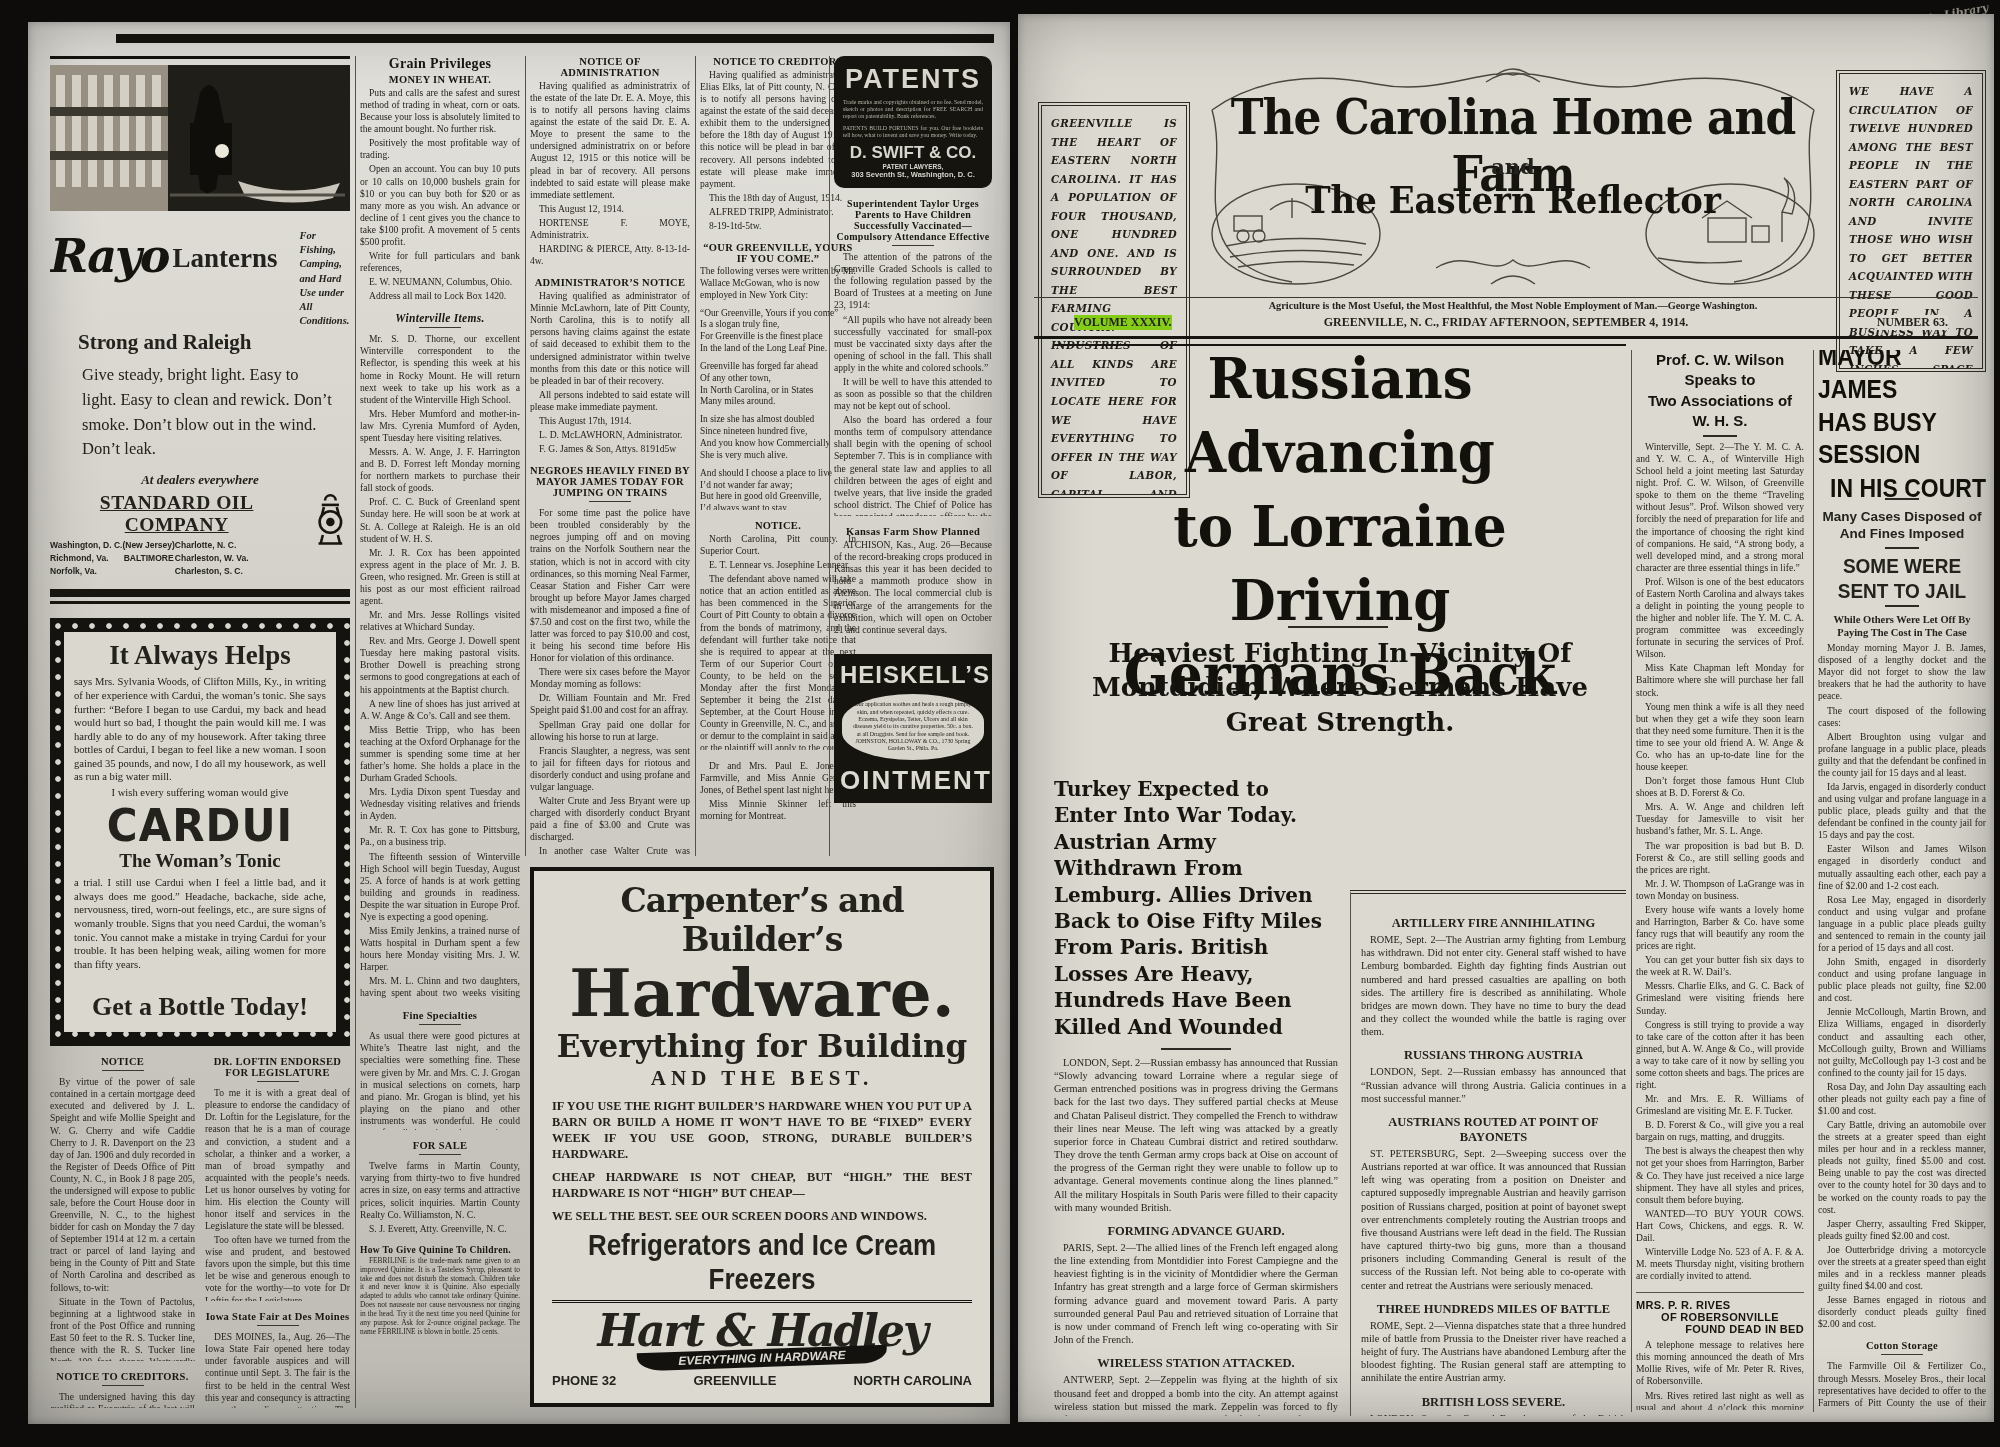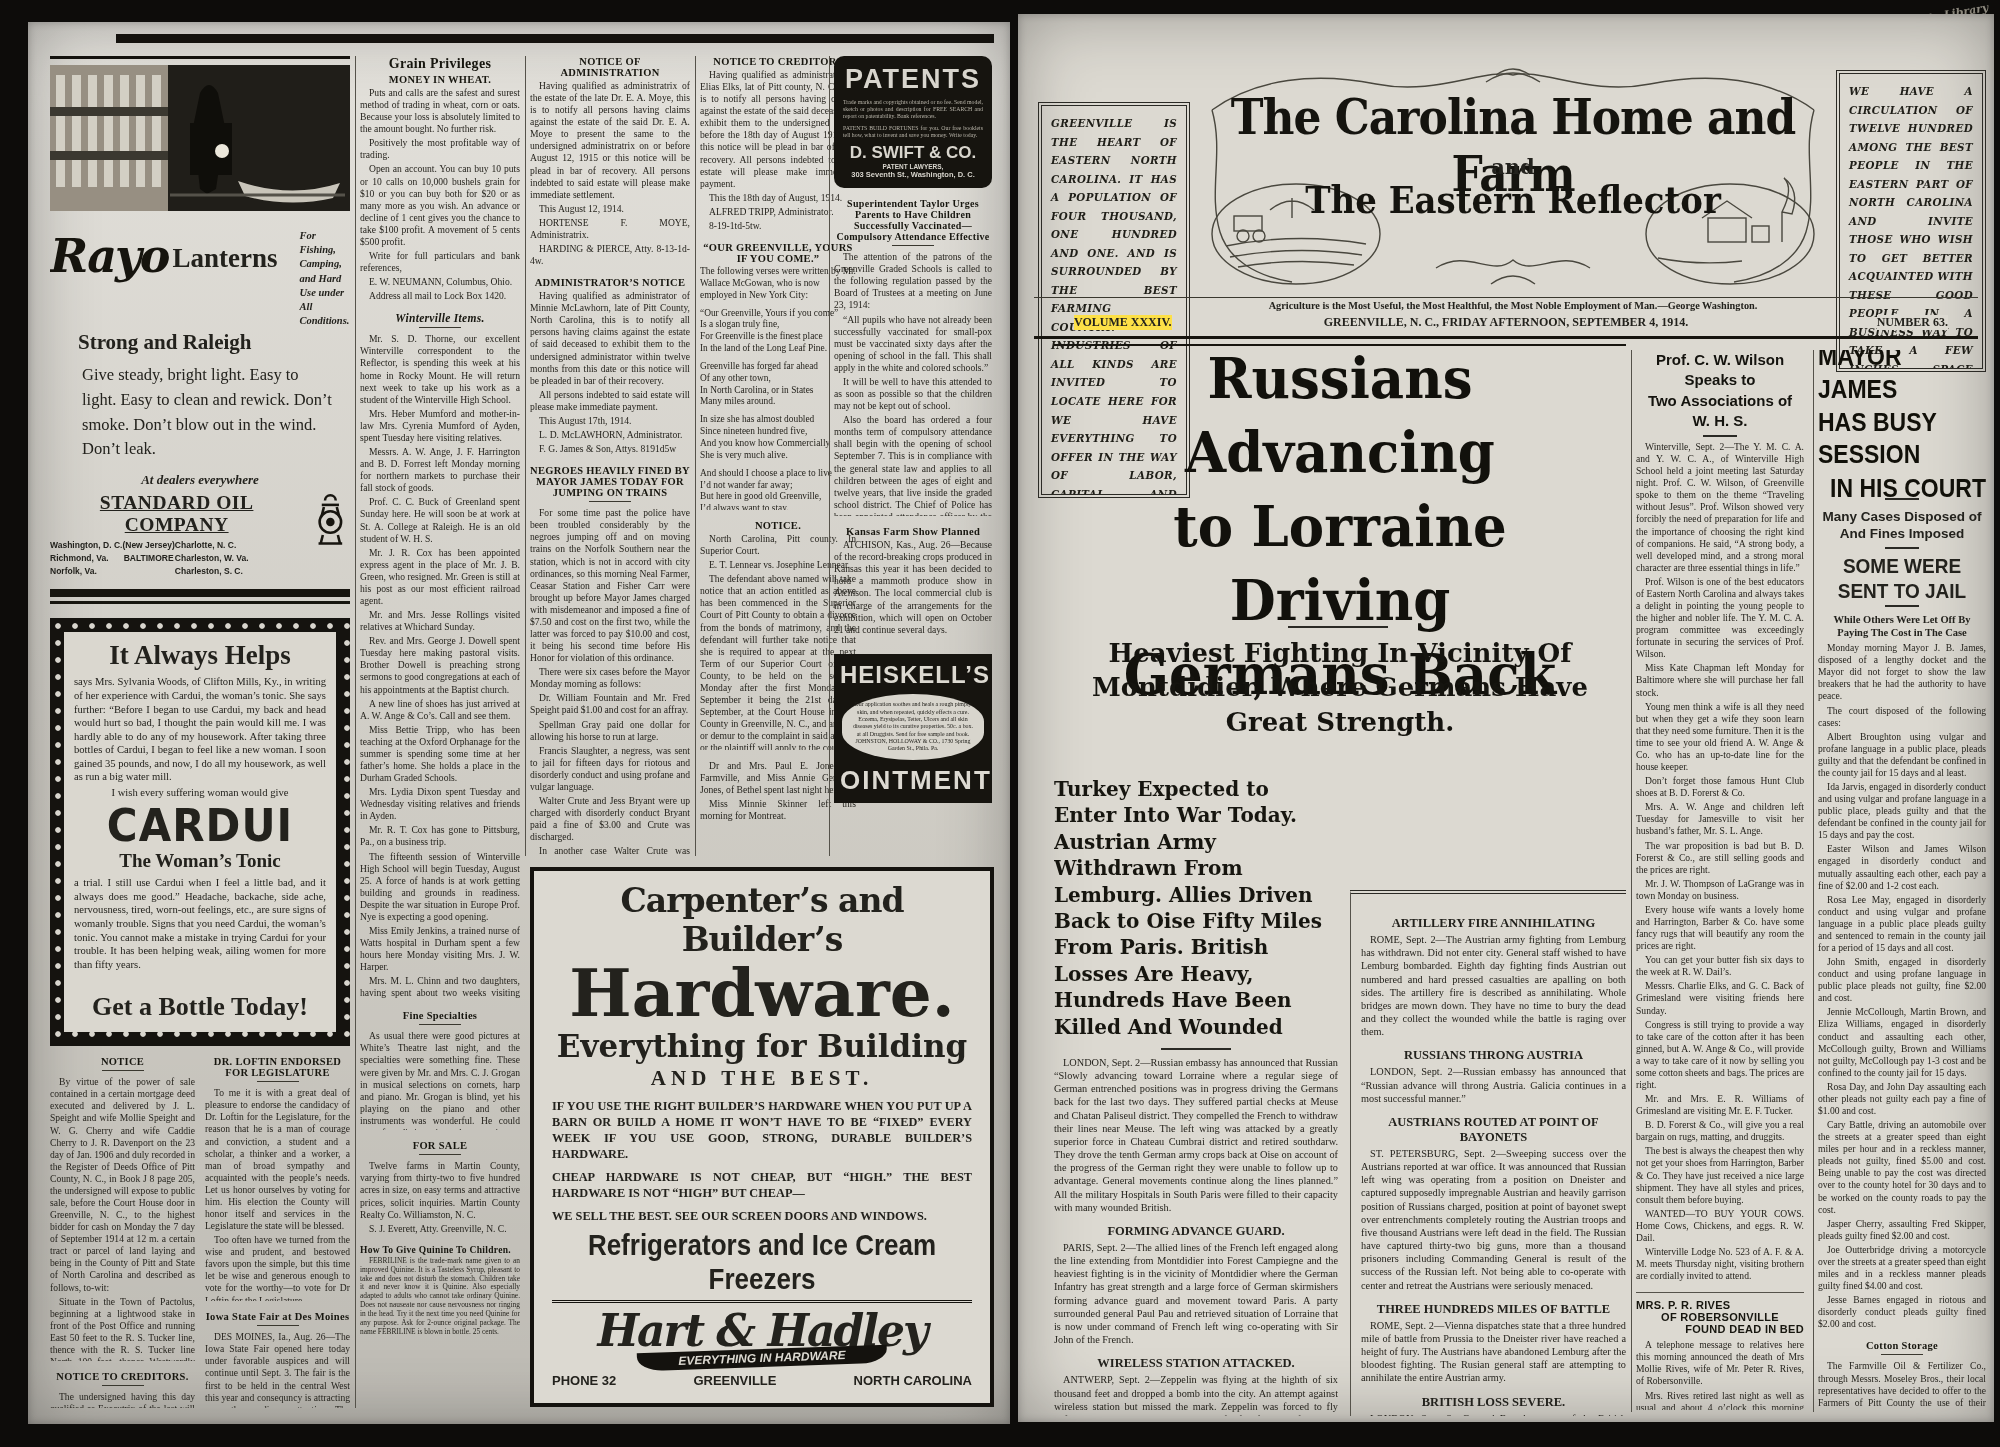--- a/index.html
+++ b/index.html
@@ -467,21 +467,21 @@
   </div>
 
   <div class="infobox" style="left:818px;top:56px;width:150px;height:302px;">
     <span>WE HAVE A CIRCULATION OF TWELVE HUNDRED AMONG THE BEST PEOPLE IN THE EASTERN PART OF NORTH CAROLINA AND INVITE THOSE WHO WISH TO GET BETTER ACQUAINTED WITH THESE GOOD PEOPLE IN A BUSINESS WAY TO TAKE A FEW INCHES SPACE AND TELL THEM WHAT YOU HAVE TO BRING TO THEIR ATTENTION. OUR ADVERTISING RATES ARE LOW AND CAN BE HAD UPON APPLICATION.</span>
   </div>
 
   <div class="tagline">Agriculture is the Most Useful, the Most Healthful, the Most Noble Employment of Man.—George Washington.</div>
   <div class="dl-rule1"></div>
   <div class="dl-row">
     <span class="dl-date">GREENVILLE, N. C., FRIDAY AFTERNOON, SEPTEMBER 4, 1914.</span>
-    <span class="dl-vol" style="background:#fde047;">VOLUME XXXIV.</span>
+    <span class="dl-vol" style="background:#84cc16;">VOLUME XXXIV.</span>
     <span class="dl-num" style="background:#dcd9d1;">NUMBER 63.</span>
   </div>
   <div class="dl-rule2"></div>
 
   <div class="lead-rule"></div>
   <div class="headline">
     <div>Russians Advancing</div>
     <div>to Lorraine Driving</div>
     <div>Germans Back</div>
   </div>
@@ -561,21 +561,21 @@
           <p>Mrs. A. W. Ange and children left Tuesday for Jamesville to visit her husband’s father, Mr. S. L. Ange.</p>
           <p>The war proposition is bad but B. D. Forerst &amp; Co., are still selling goods and the prices are right.</p>
           <p>Mr. J. W. Thompson of LaGrange was in town Monday on business.</p>
           <p>Every house wife wants a lovely home and Harrington, Barber &amp; Co. have some fancy rugs that will beautify any room the prices are right.</p>
           <p>You can get your butter fish six days to the week at R. W. Dail’s.</p>
           <p>Messrs. Charlie Elks, and G. C. Back of Grimesland were visiting friends here Sunday.</p>
           <p>Congress is still trying to provide a way to take care of the cotton after it has been ginned, but A. W. Ange &amp; Co., will provide a way to take care of it now by selling you some cotton sheets and bags. The prices are right.</p>
           <p>Mr. and Mrs. E. R. Williams of Grimesland are visiting Mr. E. F. Tucker.</p>
           <p>B. D. Forerst &amp; Co., will give you a real bargain on rugs, matting, and druggits.</p>
           <p>The best is always the cheapest then why not get your shoes from Harrington, Barber &amp; Co. They have just received a nice large shipment. They have all styles and prices, consult them before buying.</p>
-          <p>WANTED—TO BUY YOUR COWS. Home Cows, Chickens, and eggs. R. W. Dail.</p>
+          <p>WANTED—TO BUY YOUR COWS. Hart Cows, Chickens, and eggs. R. W. Dail.</p>
           <p>Winterville Lodge No. 523 of A. F. &amp; A. M. meets Thursday night, visiting brothern are cordially invited to attend.</p>
         </div>
     </section>
     <section class="art" style="border-top:1px solid #55524a;padding-top:6px;">
       <h4 class="gothic" style="text-align:left;">
         <div>MRS. P. R. RIVES</div>
         <div style="text-align:center;">OF ROBERSONVILLE</div>
         <div style="text-align:right;">FOUND DEAD IN BED</div>
       </h4>
       <div class="bd" style="margin-top:4px;">

